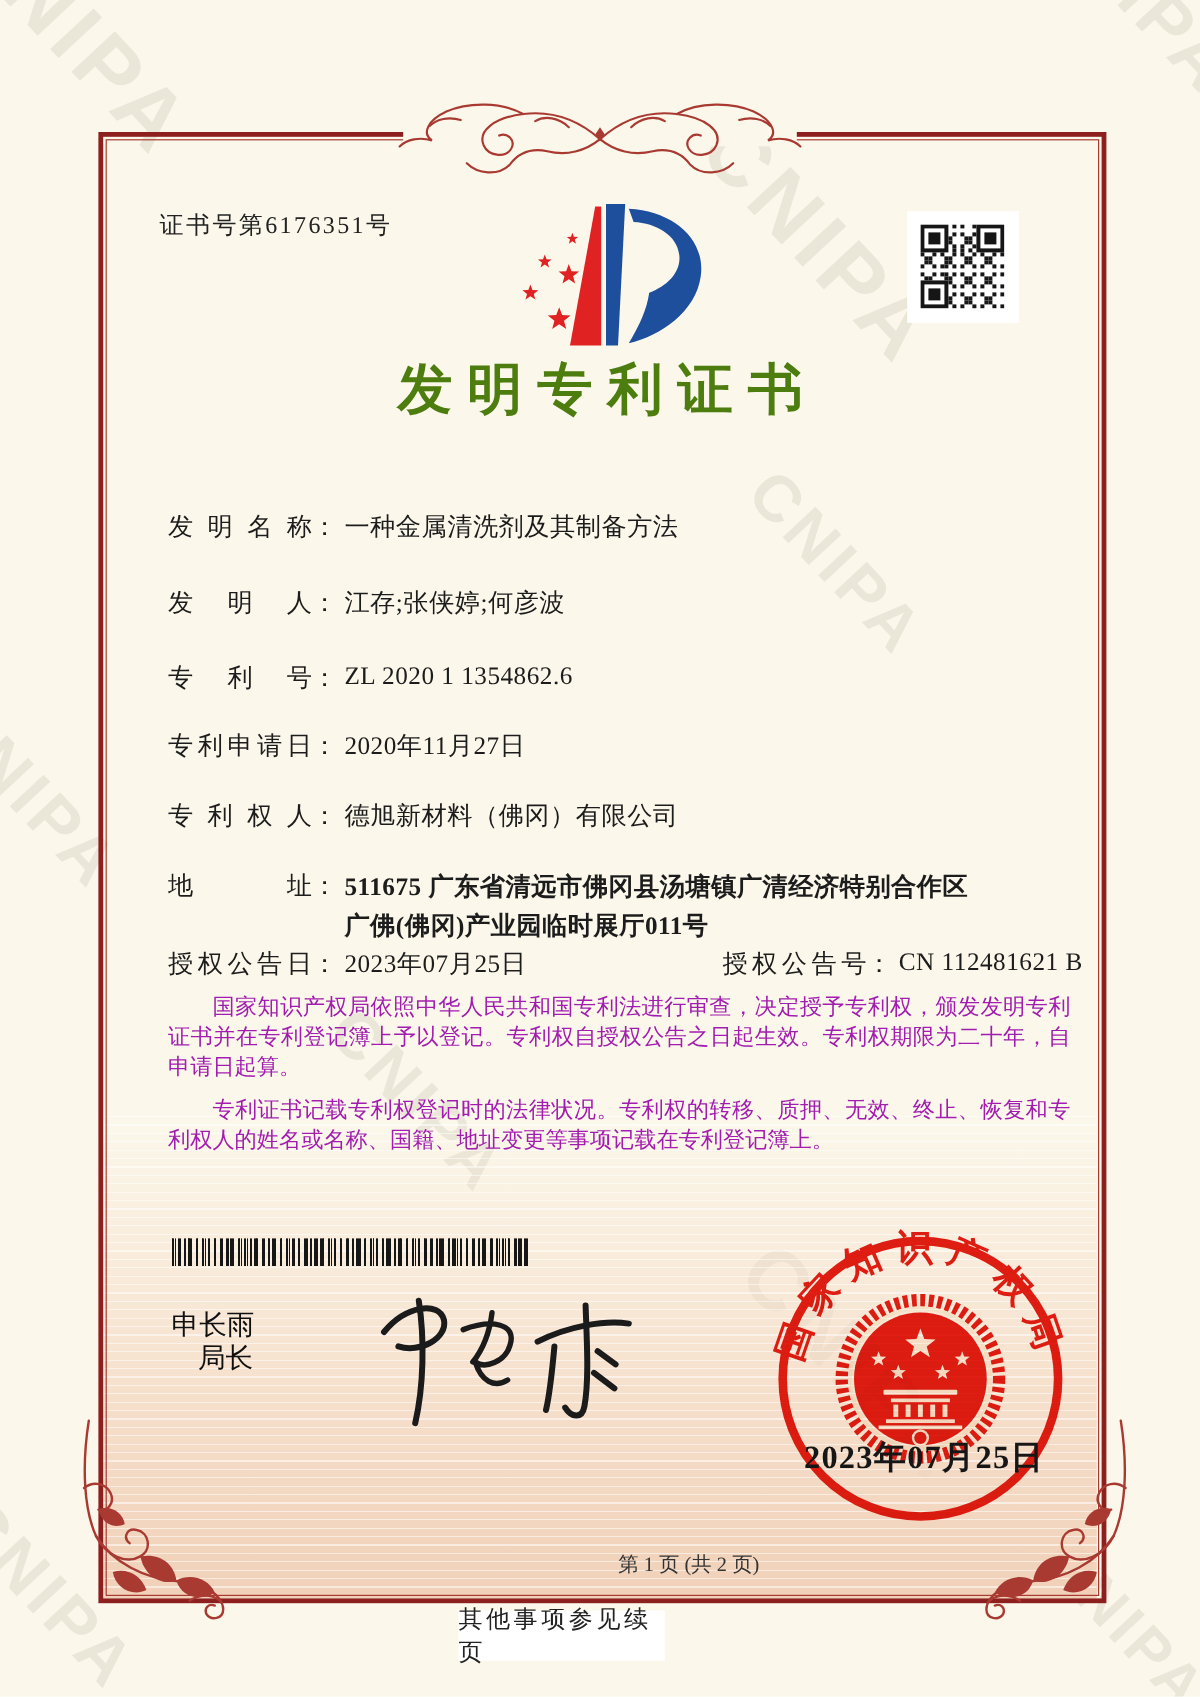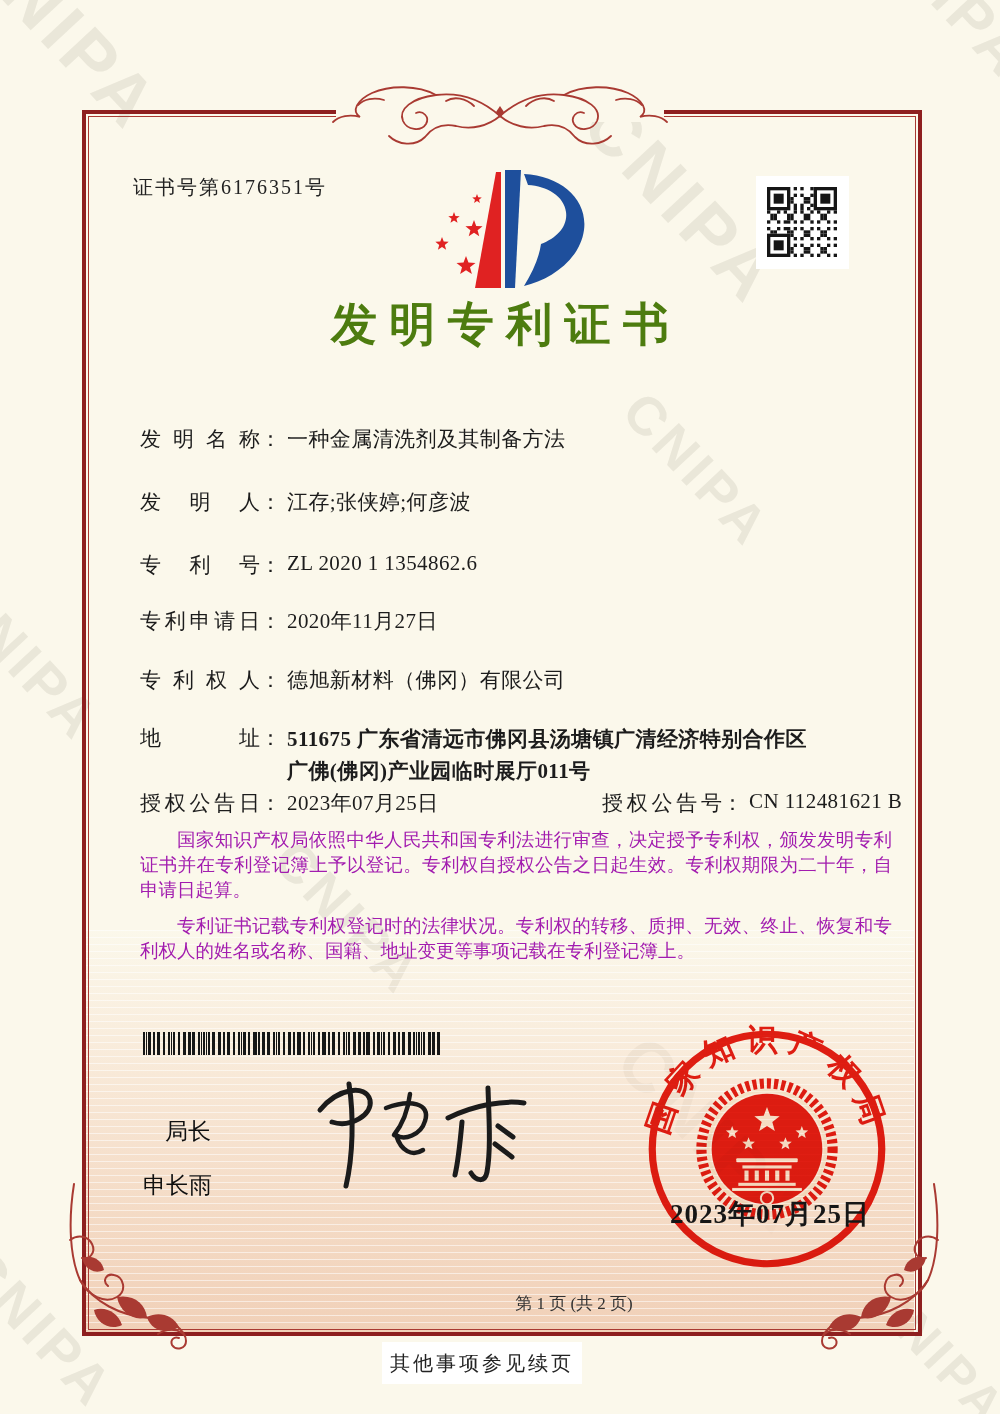--- a/index.html
+++ b/index.html
@@ -84,39 +84,39 @@
       repeating-linear-gradient(90deg,#161616 0 1px,transparent 1px 7px),
       repeating-linear-gradient(90deg,transparent 0 3px,#161616 3px 4px,transparent 4px 11px);
   }
   
   .dir-title{
     position:absolute;left:143px;top:1116px;
     font-family:"Liberation Sans","DejaVu Sans",sans-serif;
     font-size:23px;color:#101010;margin-left:22px;
   }
   .dir-name{
-    position:absolute;left:143px;top:1170px;
+    position:absolute;left:143px;top:1089px;
     font-family:"Liberation Sans","DejaVu Sans",sans-serif;
     font-size:23px;color:#101010;
   }
   .sig{position:absolute;left:292px;top:1078px;}
   
   .seal{position:absolute;left:642px;top:1024px;mix-blend-mode:multiply;opacity:.96;}
   .seal-date{
     position:absolute;left:645px;top:1196px;width:250px;
     text-align:center;font-size:27px;font-weight:700;color:#161616;
     letter-spacing:1px;
   }
   
   .page-info{
     position:absolute;left:82px;top:1292px;width:984px;
     text-align:center;font-size:17px;color:#333;
   }
   .cont-chip{
-    position:absolute;left:382px;top:1342px;width:200px;height:42px;
+    position:absolute;left:382px;top:1342px;width:172px;height:42px;
     background:#ffffff;display:flex;align-items:center;justify-content:center;
   }
   .cont-chip span{font-size:20px;letter-spacing:3px;color:#222;}
 </style>
 </head>
 <body>
 
 <div class="page">
 
   <div class="wm" style="left:-62px;top:-14px;font-size:72px;">CNIPA</div>

